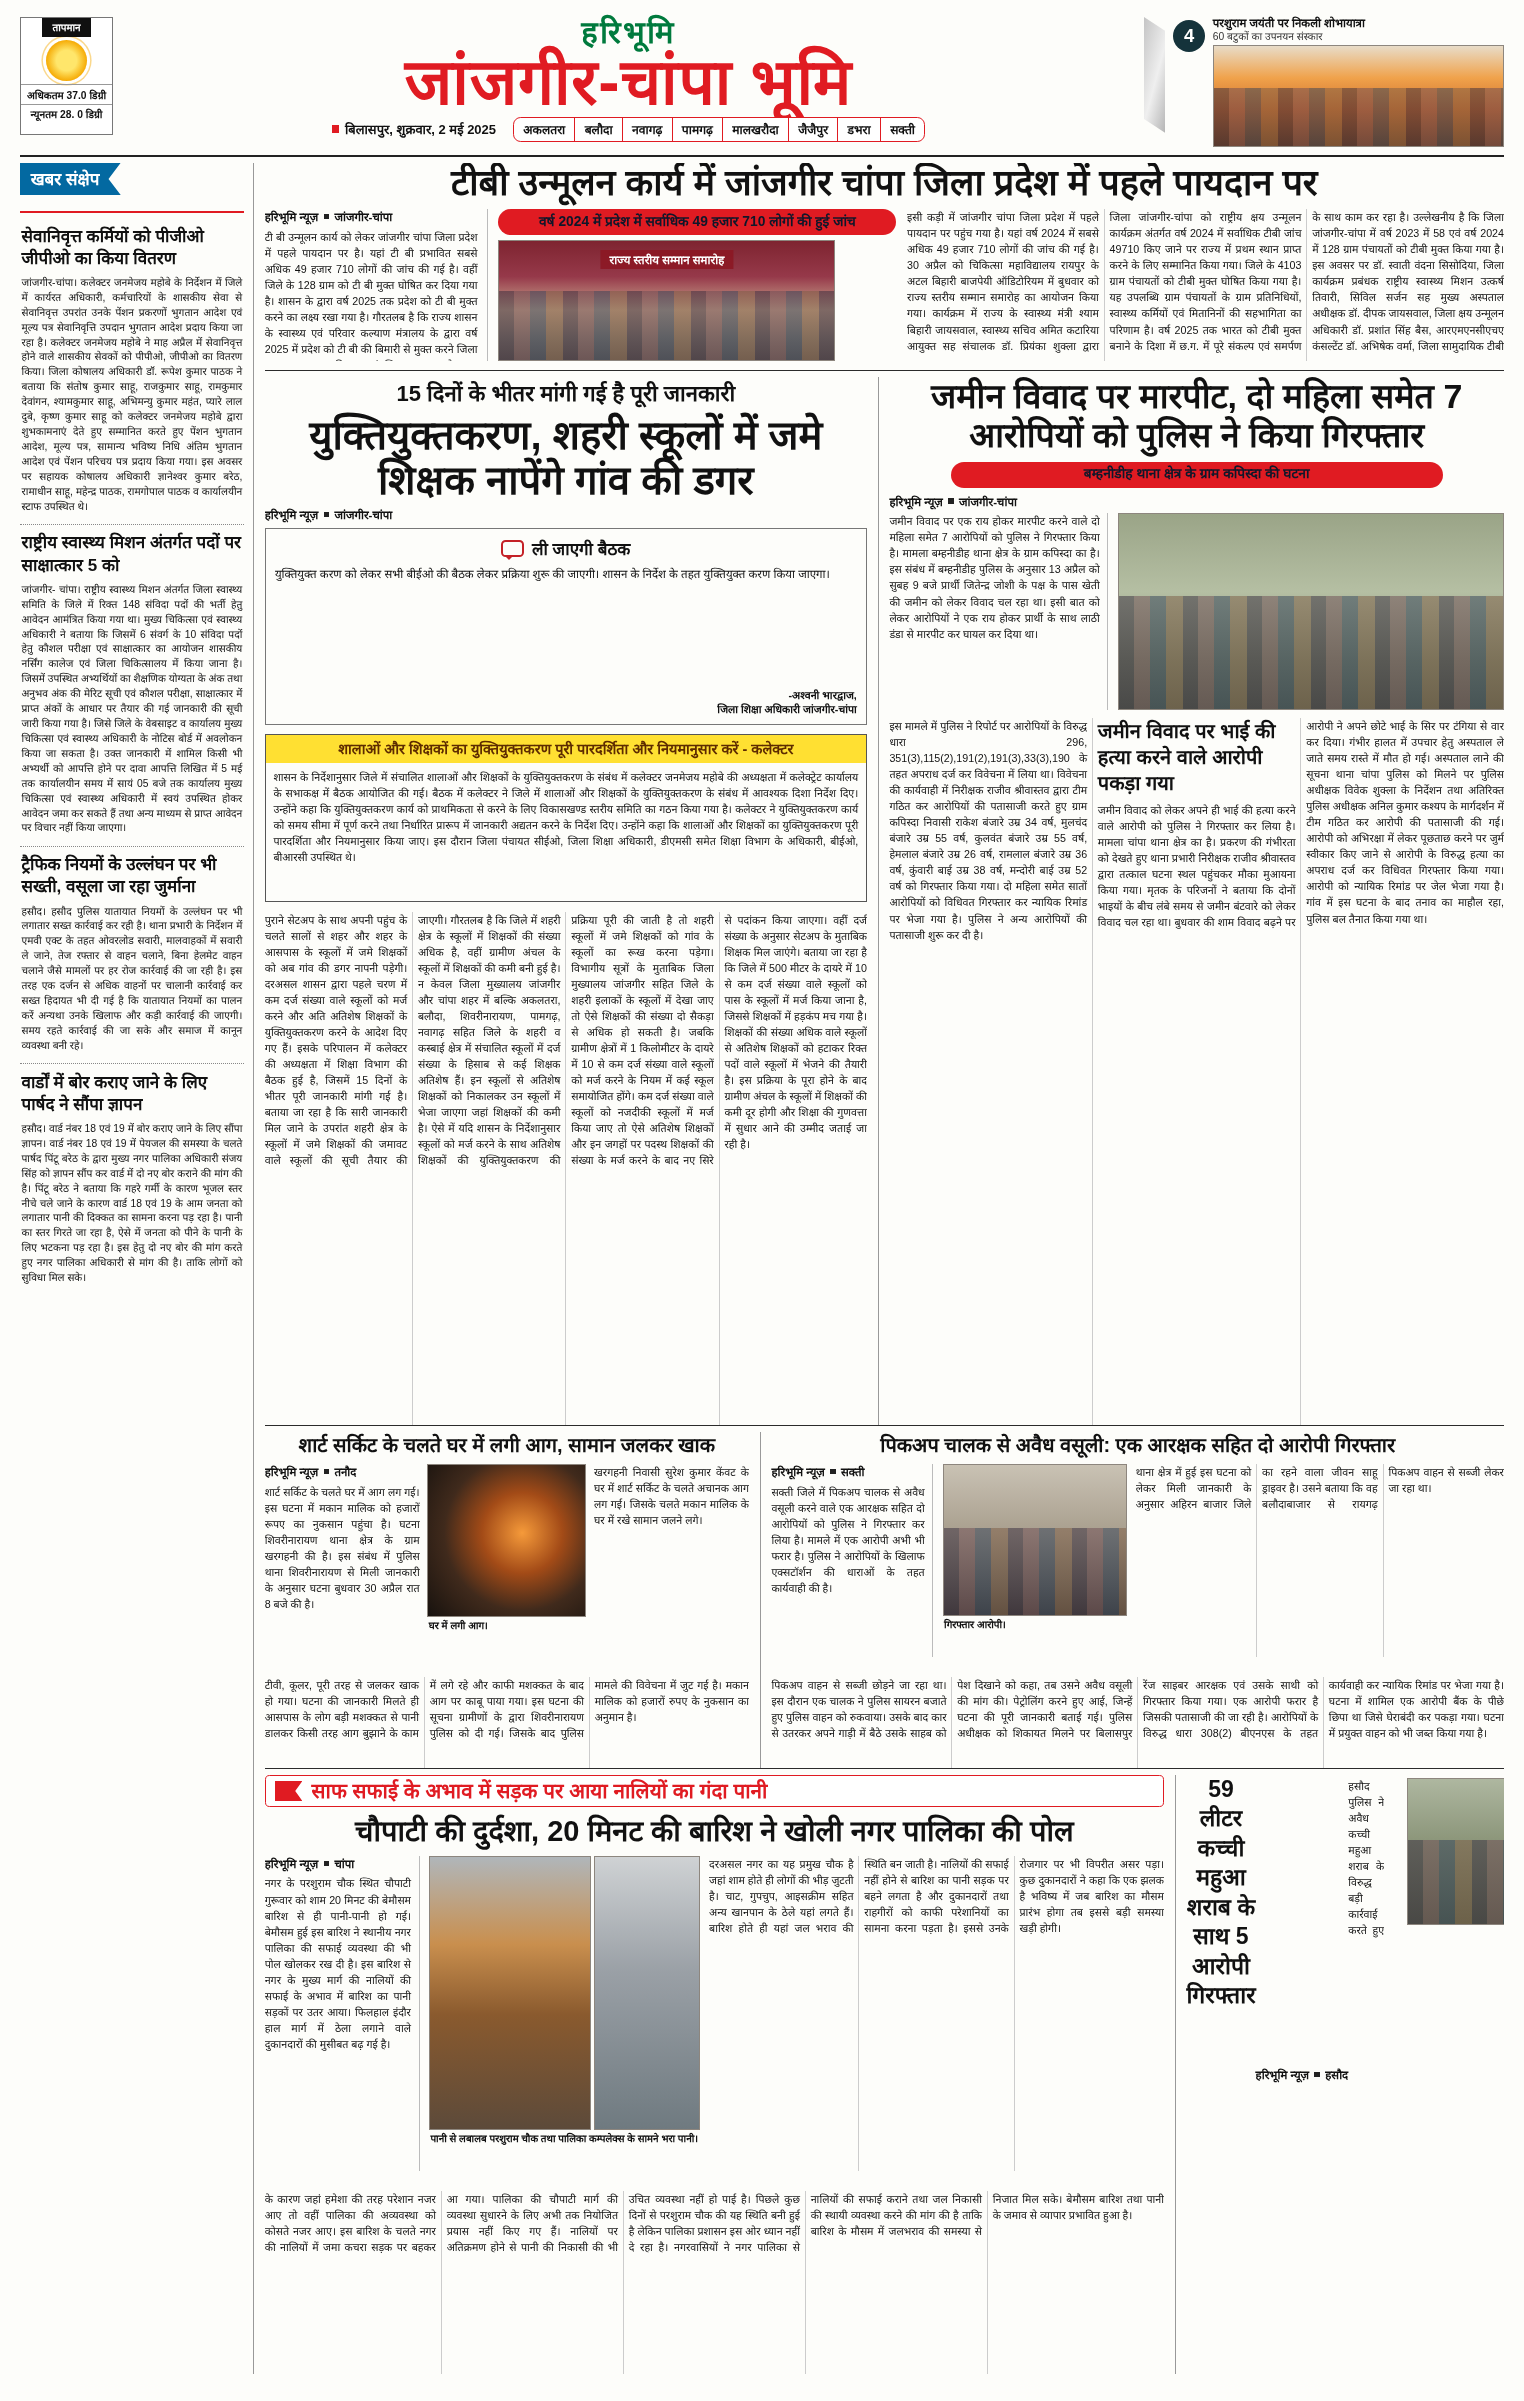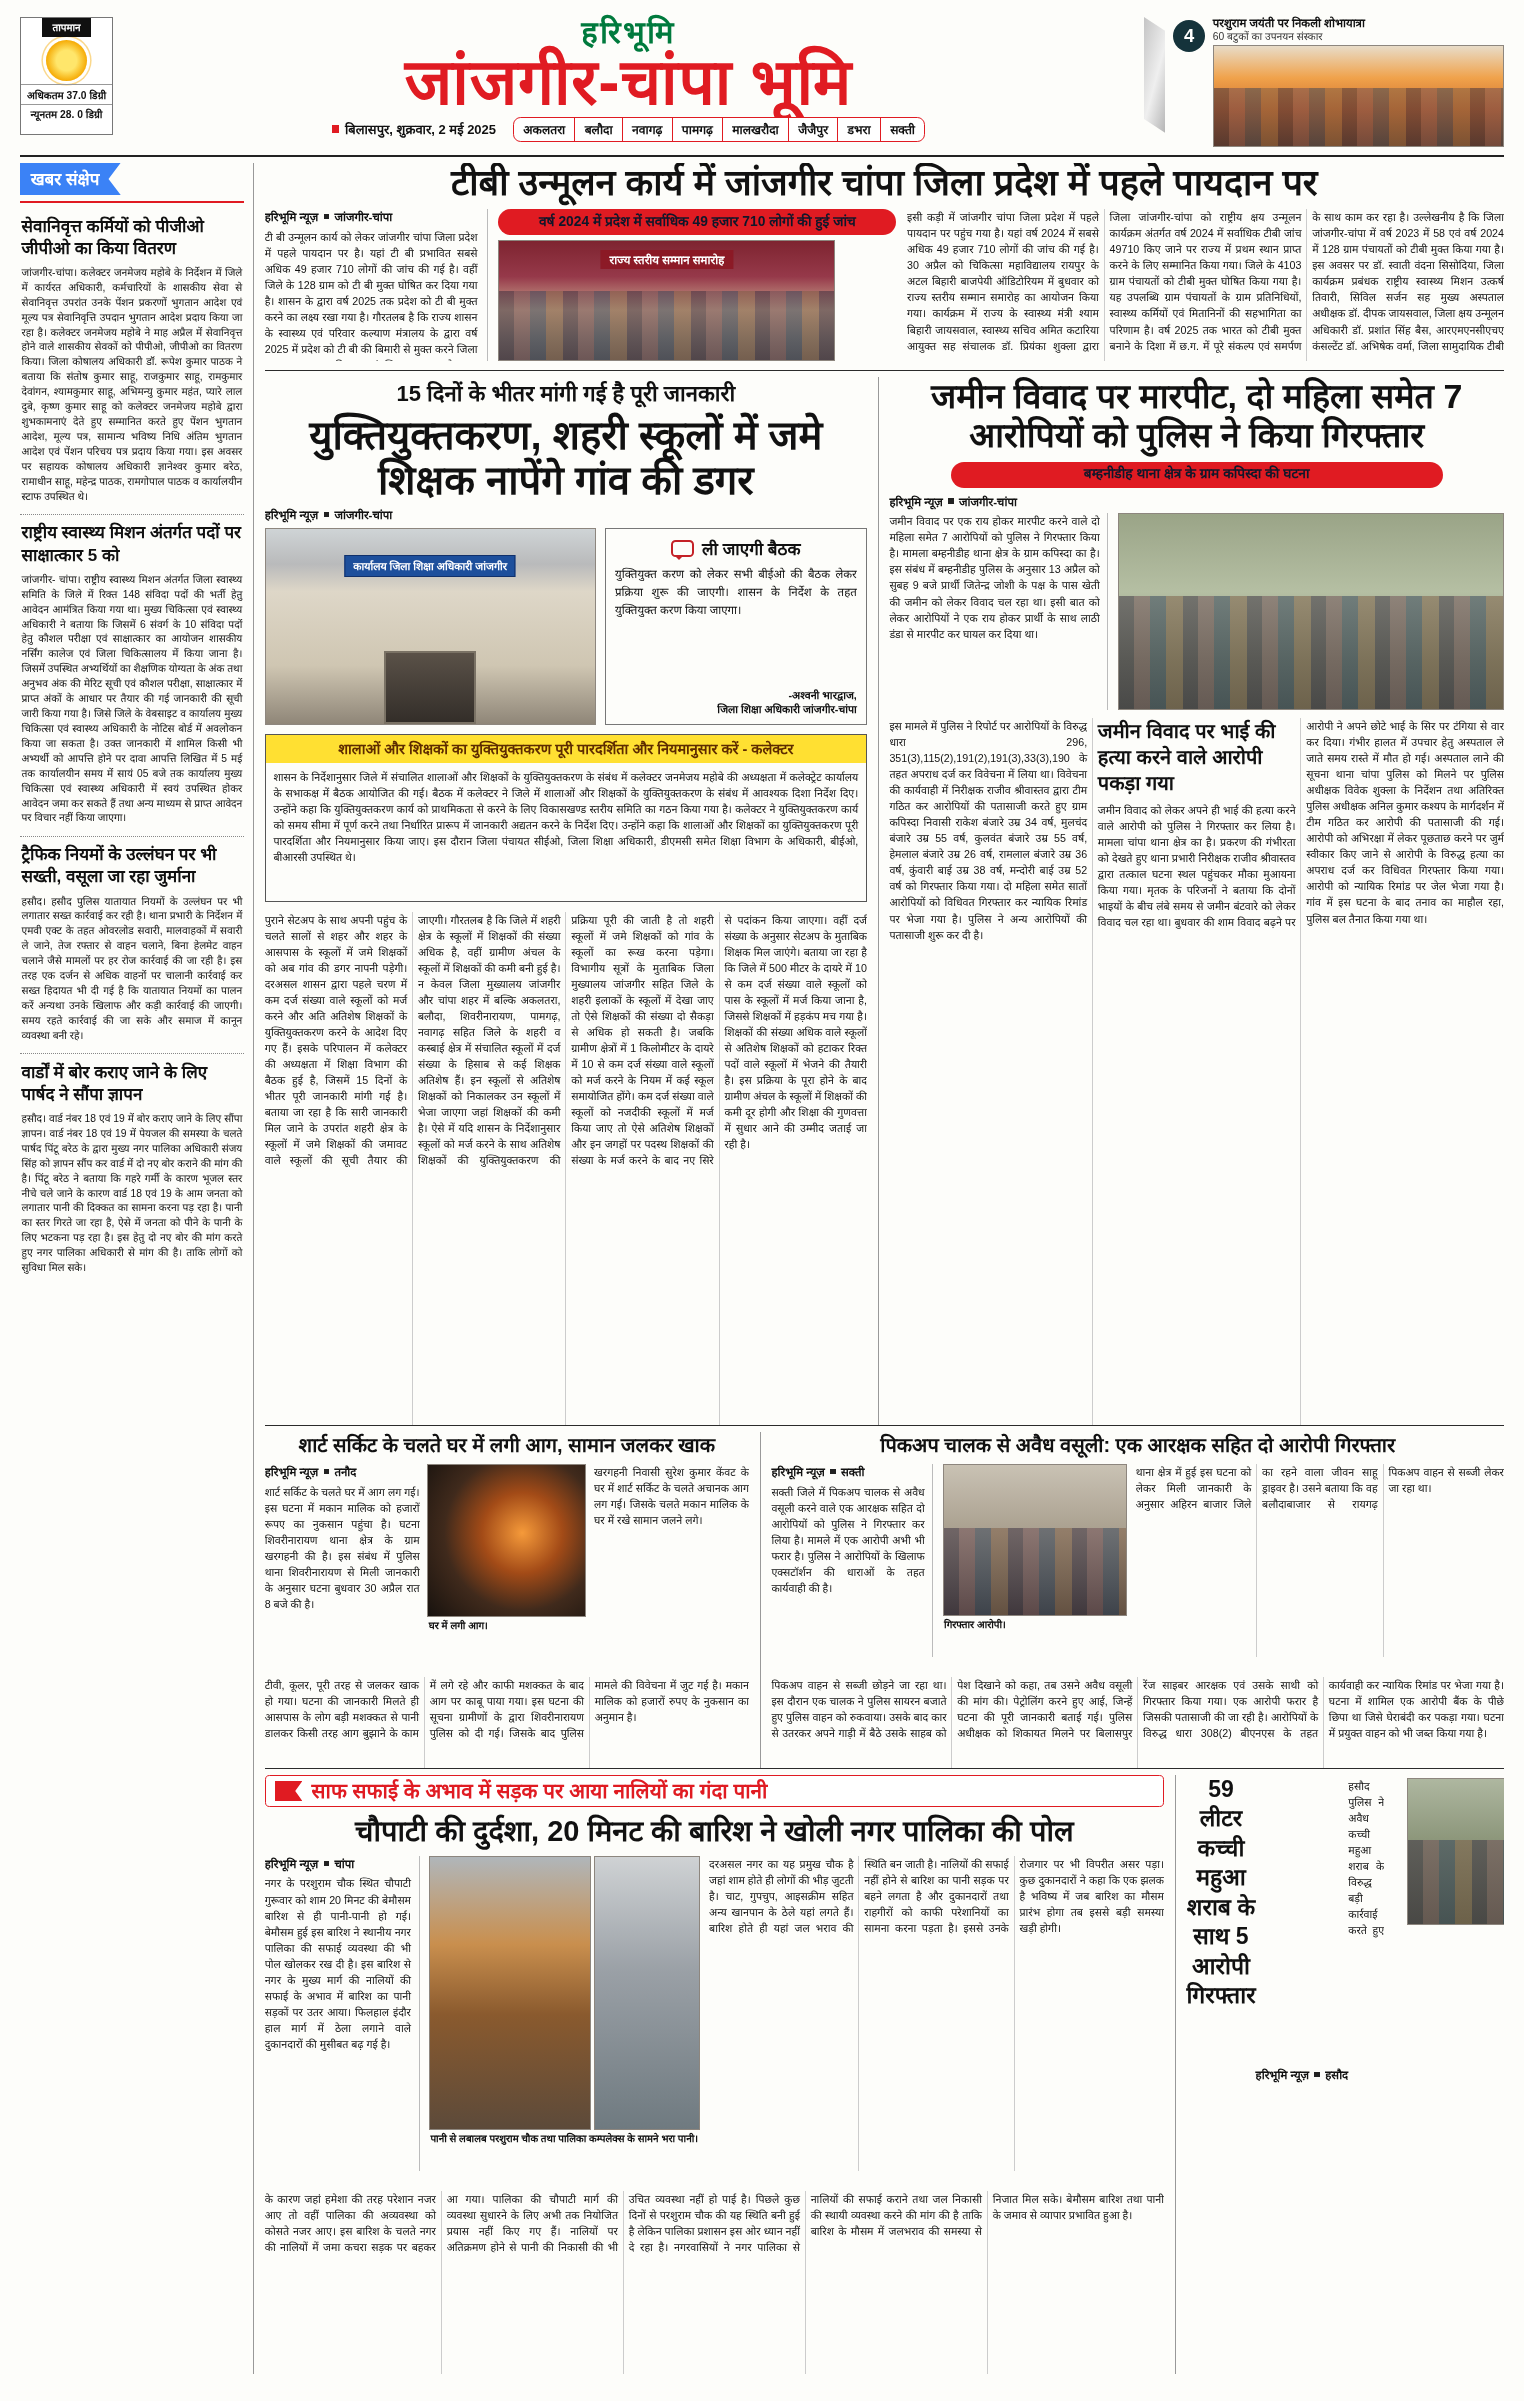--- a/index.html
+++ b/index.html
@@ -30,22 +30,22 @@
   .top-cap1 { font-size:11.5px; font-weight:bold; line-height:1.2; }
   .top-cap2 { font-size:10.3px; color:#333; margin-bottom:2.3px; line-height:1.2; }
   .photo { border:0.8px solid #8d867e; position:relative; overflow:hidden;text-align:center; }
   .procession { flex:1; background:linear-gradient(180deg,#e8dcc8 0%,#f0a24b 32%,#cf6f2d 64%,#7d4a22 100%); }
   .crowd::after { content:""; position:absolute; left:0; right:0; bottom:0; height:58%; opacity:.5;
     background:repeating-linear-gradient(90deg,#33283a 0 15.3px,#6b4a52 15.3px 31px,#2f3e55 31px 47px,#7a5a43 47px 64px); }
 
   
   .content { display:flex; gap:10.7px; margin-top:7.7px; border-top:2.3px solid #222; padding-top:6.1px; height:2219px; }
   .sidebar { width:234px; border-right:0.8px solid #999; padding-right:9.2px; overflow:hidden; }
-  .sidebar-flag { background:#3b82f6; color:#fff; font-size:17px; font-weight:bold; padding:4.6px 21.4px 4.6px 10.7px; display:inline-block;
-                  clip-path:polygon(0 0,100% 0,calc(100% - 12.2px) 50%,100% 100%,0 100%); margin-bottom:6px; }
+  .sidebar-flag { background:#0369a1; color:#fff; font-size:17px; font-weight:bold; padding:4.6px 21.4px 4.6px 10.7px; display:inline-block;
+                  clip-path:polygon(0 0,100% 0,calc(100% - 12.2px) 50%,100% 100%,0 100%); margin-bottom:16px; }
   .flag-rule { height:2.3px; background:#e01b22; margin-bottom:4.6px; }
   .sb-article { border-top:0.8px dotted #888; padding:7.7px 1.5px 9.2px; }
   .sb-article:first-of-type { border-top:0; }
   .sb-title { font-size:17px; line-height:1.3; margin-bottom:6.1px; }
   .sb-body { font-size:10.3px; line-height:1.45; text-align:justify; }
   .main { flex:1; display:flex; flex-direction:column; overflow:hidden; }
 
   .byline { display:flex; align-items:center; gap:5.4px; font-size:11.5px; font-weight:bold; margin-bottom:4.6px; white-space:nowrap; }
   .byline .sq { width:5.4px; height:5.4px; background:#222; flex:0 0 auto; }
   .body-text { font-size:10.7px; line-height:1.5; text-align:justify; }
@@ -231,24 +231,20 @@
 
         <section class="story-school">
           <div class="kicker">15 दिनों के भीतर मांगी गई है पूरी जानकारी</div>
           <h2 class="headline-l">युक्तियुक्तकरण, शहरी स्कूलों में जमे शिक्षक नापेंगे गांव की डगर</h2>
           <div class="byline">
             <span>हरिभूमि न्यूज़</span>
             <span class="sq"></span>
             <span>जांजगीर-चांपा</span>
           </div>
           <div class="school-rowa">
-            <div class="photo deo-office">
-              <div class="deo-sign">कार्यालय जिला शिक्षा अधिकारी जांजगीर</div>
-              <div class="deo-door"></div>
-            </div>
             <aside class="bubble-box">
               <div class="bubble-head">
                 <span class="bubble-icon"></span>
                 <span class="bubble-title">ली जाएगी बैठक</span>
               </div>
               <p class="bubble-body">युक्तियुक्त करण को लेकर सभी बीईओ की बैठक लेकर प्रक्रिया शुरू की जाएगी। शासन के निर्देश के तहत युक्तियुक्त करण किया जाएगा।</p>
               <div class="bubble-attr">
                 <div>-अश्वनी भारद्वाज,</div>
                 <div>जिला शिक्षा अधिकारी जांजगीर-चांपा</div>
               </div>

